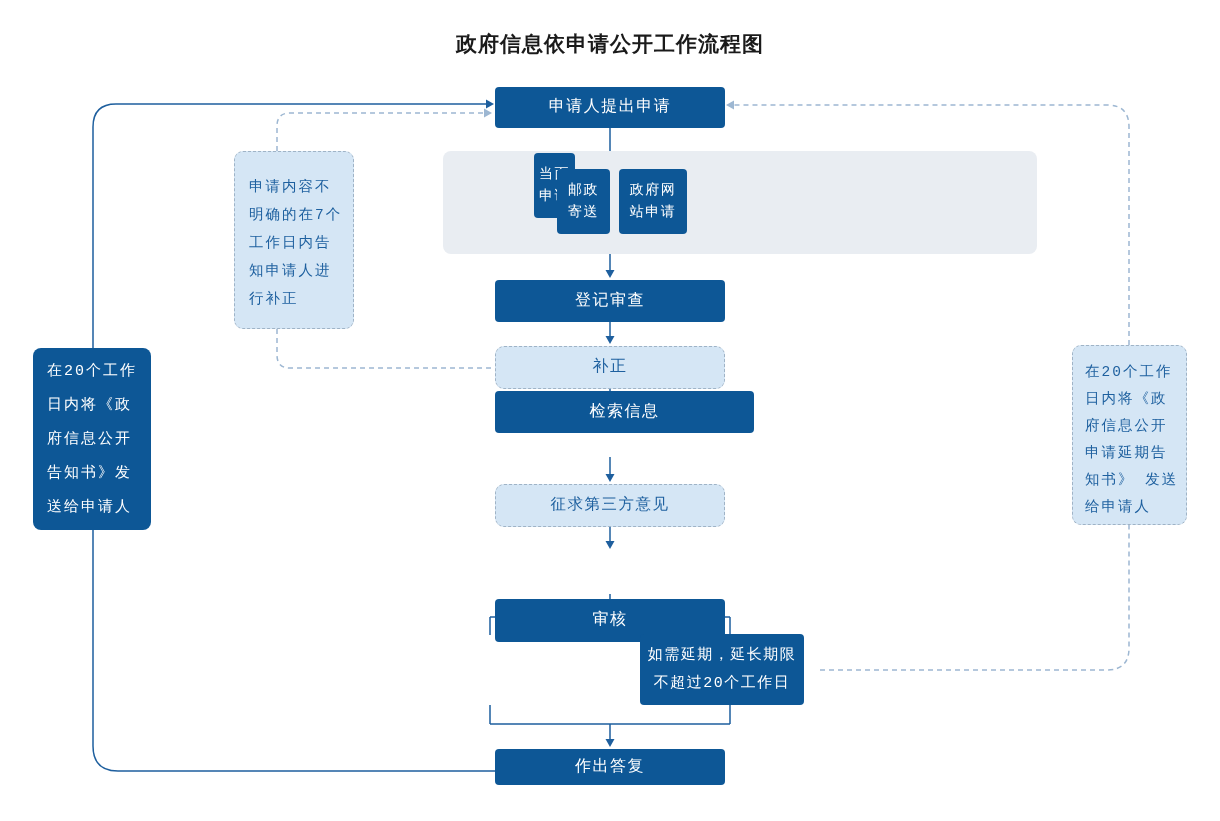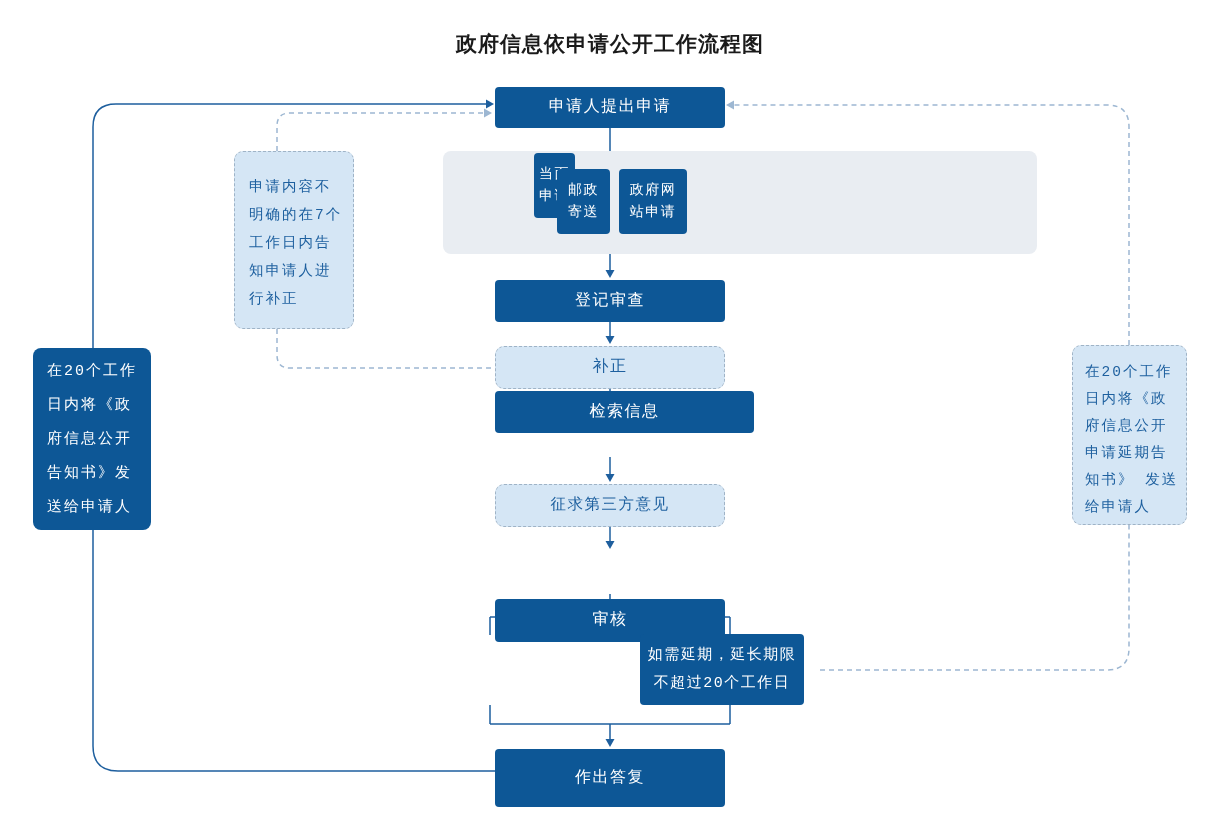--- a/index.html
+++ b/index.html
@@ -51,21 +51,21 @@
   #n-ch1     {left:494px;top:153px;width:41px; height:65px;font-size:14px;margin-left:40px;}
   #n-ch2     {left:557px;top:169px;width:53px; height:65px;font-size:14px;}
   #n-ch3     {left:619px;top:169px;width:68px; height:65px;font-size:14px;}
   #n-register{left:495px;top:280px;width:230px;height:42px;font-size:16px;}
   #n-correct {left:495px;top:346px;width:230px;height:43px;font-size:16px;}
   #n-search  {left:495px;top:391px;width:259px;height:42px;font-size:16px;}
   #n-third   {left:495px;top:484px;width:230px;height:43px;font-size:15.5px;}
   #n-review  {left:495px;top:551px;width:230px;height:43px;font-size:16px;margin-top:48px;}
   #n-complete{left:400px;top:634px;width:180px;height:71px;font-size:15px;line-height:1.85;}
   #n-extend  {left:640px;top:634px;width:164px;height:71px;font-size:15px;line-height:1.85;}
-  #n-reply   {left:495px;top:749px;width:230px;height:58px;font-size:16px;}
+  #n-reply   {left:495px;top:749px;width:230px;height:36px;font-size:16px;}
   #n-notice  {left:33px;  top:348px;width:118px;height:182px;font-size:15px;line-height:34px;padding:7px 0 0 14px;
               background:var(--dark-blue);color:#fff;border-radius:8px;}
   #n-note-l  {left:234px; top:151px;width:120px;height:178px;font-size:14.5px;line-height:28px;padding:21px 0 0 14px;
               background:var(--light-fill);color:var(--blue-text);border:1.5px dashed var(--light-border);border-radius:9px;}
   #n-note-r  {left:1072px;top:345px;width:115px;height:180px;font-size:14.5px;line-height:27px;padding:13px 0 0 12px;
               background:var(--light-fill);color:var(--blue-text);border:1.5px dashed var(--light-border);border-radius:9px;}
 </style>
 </head>
 <body>
 

